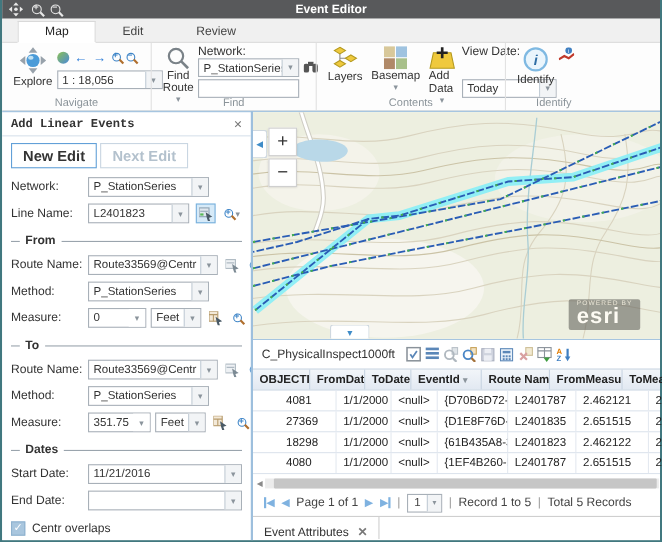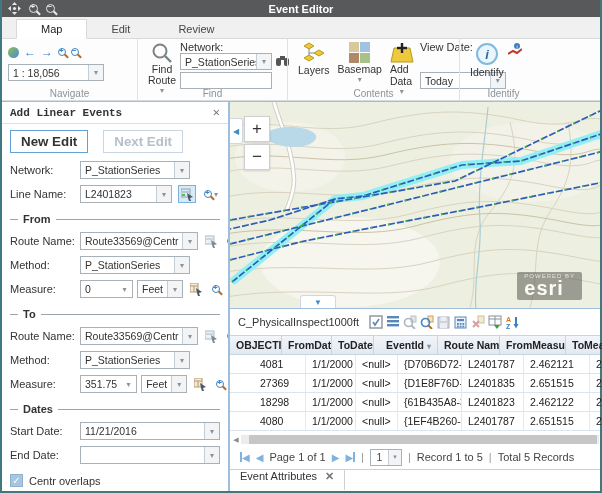--- a/index.html
+++ b/index.html
@@ -38,21 +38,21 @@
   .caret { color:#8b949c; font-size:8px; }
 
   
   .main { flex:1; display:flex; min-height:0; }
 
   
   .panel { width:228px; flex:none; border-right:2px solid #9dbfdd; border-top:1px solid #9dbfdd; display:flex; flex-direction:column; background:#fff; }
   .phead { height:22px; display:flex; align-items:center; padding:0 8px; border-bottom:1px solid #d7e2ec; font-weight:bold; color:#333; flex:none;font-family:Liberation Mono, monospace; }
   .phead .px { margin-left:auto; color:#777; font-size:12px; cursor:pointer; }
   .pbody { flex:1; padding:6px 8px 4px 8px; display:flex; flex-direction:column; overflow:hidden; }
-  .btnrow { display:flex; gap:15px; margin-bottom:8px; }
+  .btnrow { display:flex; gap:3px; margin-bottom:8px; }
   .pbtn { border:1px solid #62a0d8; background:#fff; padding:3px 10px; font-weight:bold; color:#333; cursor:pointer; }
   .pbtn.disabled { border-color:#c9d6e2; color:#b3c1cd; font-weight:bold; }
   .frow { display:flex; align-items:center; margin-bottom:6px; height:18px; }
   .frow label { width:70px; flex:none; color:#333; }
   .fcombo { display:flex; align-items:center; border:1px solid #a8b0b8; background:#fff; height:18px; }
   .fcombo .cval { flex:1; padding:0 4px; white-space:nowrap; overflow:hidden; font-size:10.5px; }
   .fcombo .cbtn { width:15px; align-self:stretch; border-left:1px solid #c3cdd6; background:#f2f4f6; color:#8b949c; font-size:8px; display:flex; align-items:center; justify-content:center; }
   .w-net { width:110px; } .w-route { width:118px; } .w-meas { width:75px; } .w-unit { width:50px; margin-left:4px; } .w-date { flex:1; }
   .selicon { width:18px; height:18px; margin-left:6px; display:flex; align-items:center; justify-content:center; border:1px solid transparent; }
   .selicon.hl { background:#d6eaf8; border-color:#7ab1dd; }
@@ -80,36 +80,36 @@
 
   
   .grid { flex:1; display:flex; flex-direction:column; border-top:1px solid #9dbfdd; min-height:0; background:#fff; }
   .gtoolbar { height:26px; display:flex; align-items:center; padding:0 8px; flex:none; }
   .gtitle { font-size:11px; color:#333; margin-right:8px; white-space:nowrap; }
   .ticon { width:17px; height:17px; display:flex; align-items:center; justify-content:center; cursor:pointer; }
   .thead { display:flex; height:20px; background:linear-gradient(#f2f5f9,#e2e9f2); border-top:1px solid #c8d4e2; border-bottom:1px solid #c8d4e2; flex:none; }
   .th { font-weight:bold; font-size:10.5px; color:#222; padding:3px 0 0 6px; border-right:1px solid #c8d4e2; white-space:nowrap; overflow:hidden; flex:none; }
   .trow { display:flex; height:19px; border-bottom:1px solid #dde4ed; flex:none;padding-left:24px; }
   .td { font-size:10.5px; color:#222; padding:3px 0 0 6px; border-right:1px solid #e4e9f0; white-space:nowrap; overflow:hidden; flex:none; }
-  .c0{width:52px;} .c1{width:50px;} .c2{width:42px;} .c3{width:64px;text-align:center;} .c4{width:62px;} .c5{width:66px;} .c6{width:36px; border-right:none;}
+  .c0{width:52px;} .c1{width:50px;} .c2{width:42px;} .c3{width:64px;} .c4{width:62px;} .c5{width:66px;} .c6{width:36px; border-right:none;}
   .hscroll { height:11px; margin-top:3px; display:flex; align-items:center; flex:none; padding:0 1px; }
   .hs-arrow { color:#8a8a8a; font-size:7px; width:10px; text-align:center; }
   .hs-track { flex:1; height:9px; background:#ececec; position:relative; }
   .hs-thumb { position:absolute; left:8px; right:2px; top:0; height:9px; background:#c6c6c6; border-radius:1px; }
   .pager { height:24px; display:flex; align-items:center; gap:6px; padding:0 10px; flex:none; color:#444; }
   .pgico { color:#7fb2e0; font-size:10px; cursor:pointer; display:flex; align-items:center; }
   .pgico .bar { width:2px; height:10px; background:#7fb2e0; }
   .pgsep { color:#999; }
   .pgcombo { display:flex; border:1px solid #a8b0b8; height:17px; width:32px; }
   .pgcombo .cval { flex:1; text-align:center; font-size:10.5px; padding-top:1px; }
   .pgcombo .cbtn { width:13px; background:#f2f4f6; border-left:1px solid #c3cdd6; color:#8b949c; font-size:7px; display:flex; align-items:center; justify-content:center; }
 
   
   .foottabs { height:21px; border-top:1px solid #cfcfcf; display:flex; align-items:stretch; flex:none; background:#fff; }
-  .ftab { display:flex; align-items:flex-start; gap:8px; padding:0 10px; border-right:1px solid #cfcfcf; font-size:11px; color:#333; background:#fff; cursor:pointer; }
+  .ftab { display:flex; align-items:flex-end; gap:8px; padding:0 10px; border-right:1px solid #cfcfcf; font-size:11px; color:#333; background:#fff; cursor:pointer; }
   .ftab .fx { color:#777; font-size:11px; font-weight:bold; }
 
   svg text { font-family:"Liberation Sans", sans-serif; }
 </style>
 </head>
 <body>
 
 <div class="window">
 
   <div class="titlebar">
@@ -138,20 +138,33 @@
   <div class="tabrow">
     <div class="rtab active">Map</div>
     <div class="rtab">Edit</div>
     <div class="rtab">Review</div>
   </div>
 
   <div class="ribbon">
 
     <div class="rgroup" style="width:135px">
       <div class="gbody">
+        <div class="bigbtn">
+          <svg width="26" height="26" viewBox="0 0 26 26">
+              <g fill="#98a2ab">
+                <polygon points="13,1 17,6 9,6"></polygon>
+                <polygon points="13,25 17,20 9,20"></polygon>
+                <polygon points="1,13 6,9 6,17"></polygon>
+                <polygon points="25,13 20,9 20,17"></polygon>
+              </g>
+              <circle cx="13" cy="13" r="6" fill="#4b9bd8"></circle>
+              <ellipse cx="11" cy="10.5" rx="2.5" ry="1.8" fill="#bfe0f2"></ellipse>
+            </svg>
+          <span>Explore</span>
+        </div>
         <div style="display:flex;flex-direction:column;gap:4px;padding-top:3px;">
           <div class="iconrow">
             <span style="width:11px;height:11px;border-radius:50%;background:linear-gradient(135deg,#8cc152,#4a89dc);display:inline-block;"></span>
             <span class="arrowch">←</span>
             <span class="arrowch">→</span>
             <span class="bmag">
                 <span class="sign">+</span>
               </span>
             <span class="bmag">
                 <span class="sign">−</span>

